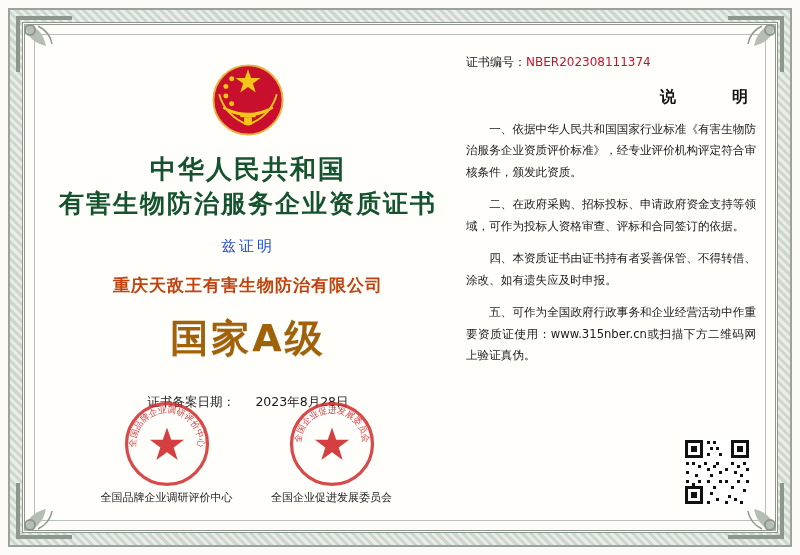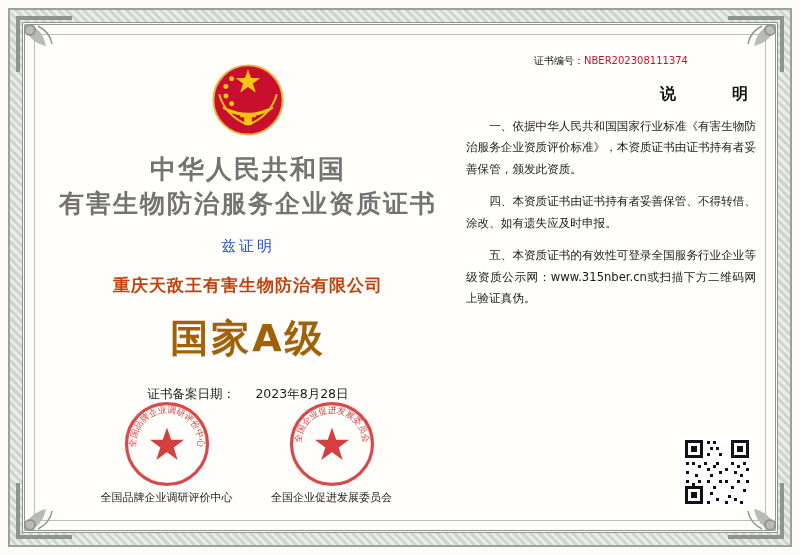--- a/index.html
+++ b/index.html
@@ -75,21 +75,21 @@
     width: 96px; height: 96px;
     position: relative;
   }
   .emblem svg { display: block; width: 96px; height: 96px; }
 
   .title-cn {
     margin-top: 6px;
     font-family: "DejaVu Sans", "Liberation Sans", sans-serif;
     font-size: 26px;
     font-weight: bold;
-    color: #737373;
+    color: #14532d;
     letter-spacing: 2px;
     line-height: 1.35;
   }
   .title-cn .l2 { font-size: 25px; }
 
   .zizhengming {
     margin-top: 16px;
     font-family: "DejaVu Sans", "Liberation Sans", sans-serif;
     font-size: 15px;
     color: #1d4ed8;
@@ -108,21 +108,21 @@
     margin-top: 16px;
     font-family: "DejaVu Sans", "Liberation Sans", sans-serif;
     font-size: 38px;
     font-weight: bold;
     color: #a16207;
     letter-spacing: 3px;
     text-shadow: 0 1px 0 rgba(0,0,0,0.15);
   }
 
   .dates {
-    margin-top: 18px;
+    margin-top: 26px;
     font-family: "DejaVu Sans", "Liberation Sans", sans-serif;
     font-size: 12.5px;
     color: #1a1a1a;
     line-height: 1.9;
   }
   .date-row {
     display: flex;
     justify-content: center;
   }
   .date-label { width: 108px; text-align: left; }
@@ -153,23 +153,23 @@
   }
 
   
   .right-col {
     position: absolute;
     right: 0; top: 0;
     width: 290px;
     height: 100%;
   }
   .cert-no {
-    text-align: center;
-    font-family: "DejaVu Sans", "Liberation Sans", sans-serif;
-    font-size: 10px;
+    text-align: left;
+    font-family: "DejaVu Sans", "Liberation Sans", sans-serif;
+    font-size: 12px;
     color: #1a1a1a;
     margin-top: 10px;
     white-space: nowrap;
   }
   .cert-no .num { color: #c8102e; letter-spacing: 0px; }
 
   .shuoming {
     text-align: right;
     margin-top: 16px;
     font-family: "DejaVu Sans", "Liberation Sans", sans-serif;
@@ -308,23 +308,24 @@
     </div>
 
     <div class="right-col">
 
       <div class="cert-no">
         <span>证书编号：</span><span class="num">NBER202308111374</span>
       </div>
 
       <div class="shuoming">说　　明</div>
 
-      <div class="clause">一、依据中华人民共和国国家行业标准《有害生物防治服务企业资质评价标准》，本资质证书由证书持有者妥善保管，颁发此资质。</div>
+      <div class="clause">一、依据中华人民共和国国家行业标准《有害生物防治服务企业资质评价标准》，经专业评价机构评定符合审核条件，颁发此资质。</div>
+      <div class="clause">二、在政府采购、招标投标、申请政府资金支持等领域，可作为投标人资格审查、评标和合同签订的依据。</div>
       <div class="clause">四、本资质证书由证书持有者妥善保管、不得转借、涂改、如有遗失应及时申报。</div>
-      <div class="clause">五、本资质证书的有效性可登录全国服务行业企业等级资质公示网：www.315nber.cn或扫描下方二维码网上验证真伪。</div>
+      <div class="clause">五、可作为全国政府行政事务和企业经营活动中作重要资质证使用：www.315nber.cn或扫描下方二维码网上验证真伪。</div>
 
       <div class="qr">
         <svg viewBox="0 0 70 70">
           <rect x="0" y="0" width="70" height="70" fill="#ffffff"></rect>
           <g fill="#111111">
             <rect x="3" y="3" width="18" height="18"></rect>
             <rect x="49" y="3" width="18" height="18"></rect>
             <rect x="3" y="49" width="18" height="18"></rect>
           </g>
           <g fill="#ffffff">

